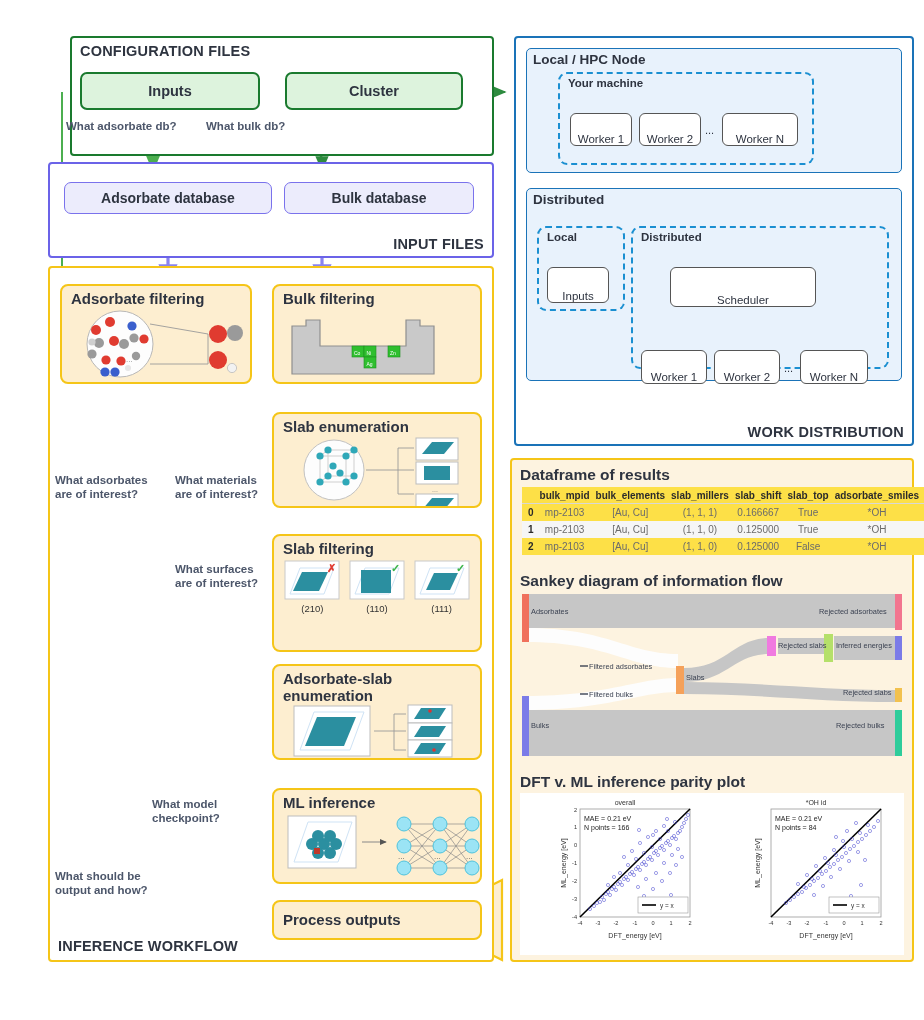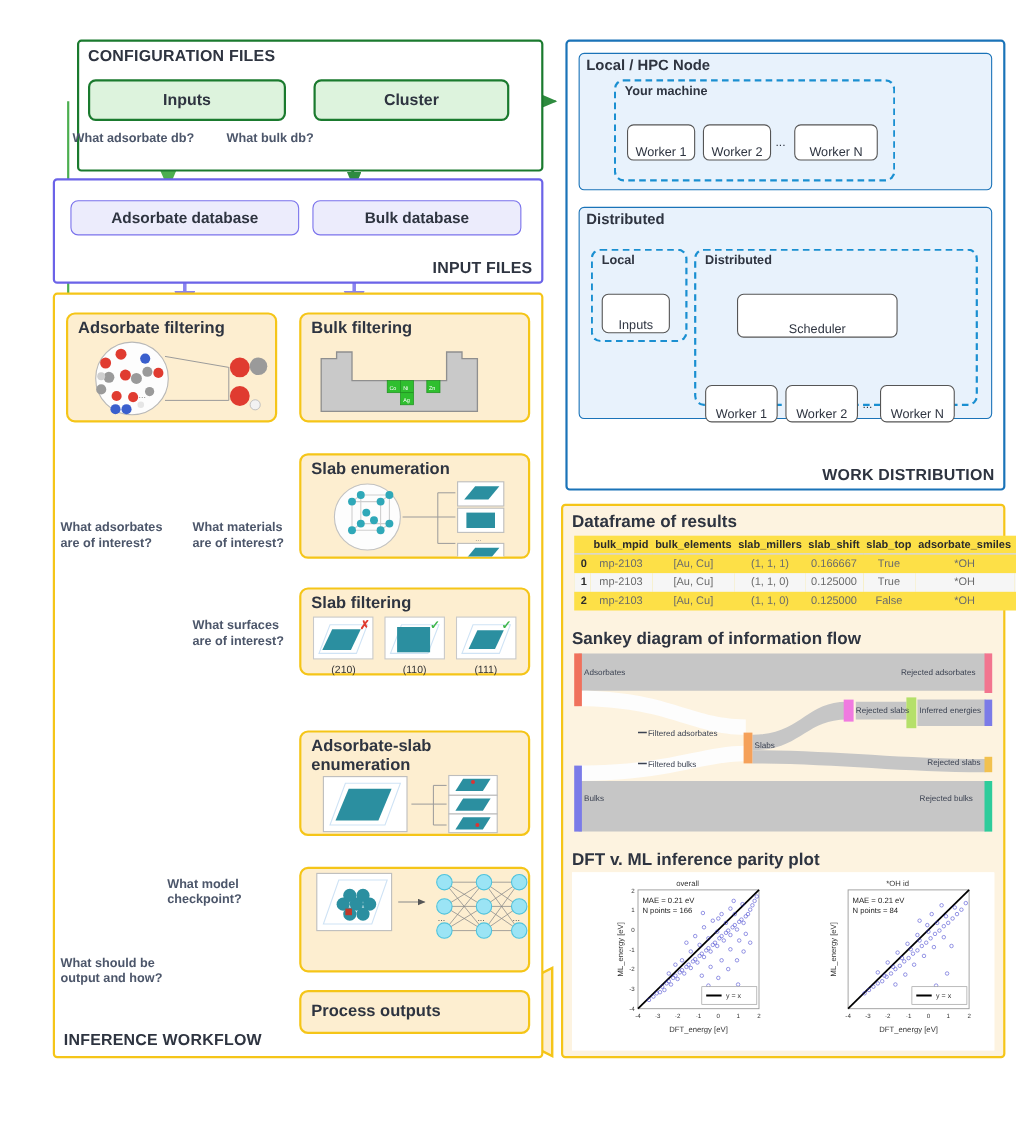--- a/index.html
+++ b/index.html
@@ -237,21 +237,21 @@
       <path d="M148,18 L158,6 L180,6 L170,18 Z" fill="#2b8fa0"></path>
       <rect x="142" y="26" width="42" height="22" fill="#fff" stroke="#bdbdbd" stroke-width="1"></rect>
       <rect x="150" y="30" width="26" height="14" fill="#2b8fa0"></rect>
       <text x="158" y="56" font-size="7" fill="#888">...</text>
       <rect x="142" y="58" width="42" height="22" fill="#fff" stroke="#bdbdbd" stroke-width="1"></rect>
       <path d="M148,74 L158,62 L180,62 L170,74 Z" fill="#2b8fa0"></path>
     </g>
   </svg>
 </div>
 
-<div class="yellow-box abs" style="left:272px;top:534px;width:210px;height:80px;">
+<div class="yellow-box abs" style="left:272px;top:534px;width:210px;height:118px;">
   <div class="bx-title">Slab filtering</div>
   <div style="display:flex;justify-content:space-around;padding:2px 6px 0 6px;">
     <div style="text-align:center;">
       <svg width="56" height="40">
         <rect x="1" y="1" width="54" height="38" fill="#fff" stroke="#c9c9c9"></rect>
         <path d="M6,34 L16,8 L50,8 L40,34 Z" fill="none" stroke="#cfe3f5"></path>
         <path d="M9,31 L18,12 L44,12 L35,31 Z" fill="#2b8fa0"></path>
         <text x="43" y="12" font-size="11" fill="#e03b30" font-weight="bold">✗</text>
       </svg>
       <div style="font-size:9.5px;color:#333;margin-top:-1px;">(210)</div>
@@ -290,20 +290,21 @@
     <rect x="134" y="19" width="44" height="17" fill="#fff" stroke="#bdbdbd"></rect>
     <path d="M140,33 L147,22 L172,22 L165,33 Z" fill="#2b8fa0"></path>
     <text x="152" y="41" font-size="6" fill="#999">...</text>
     <rect x="134" y="36" width="44" height="17" fill="#fff" stroke="#bdbdbd"></rect>
     <path d="M140,50 L147,39 L172,39 L165,50 Z" fill="#2b8fa0"></path>
       <circle cx="160" cy="46" r="1.8" fill="#d33"></circle>
   </svg>
 </div>
 
 <div class="yellow-box abs" style="left:272px;top:788px;width:210px;height:96px;">
+  <div class="bx-title">ML inference</div>
   <svg width="208" height="68" style="display:block;">
     <rect x="14" y="4" width="68" height="52" fill="#fff" stroke="#bdbdbd"></rect>
     <path d="M20,50 L34,10 L78,10 L64,50 Z" fill="none" stroke="#cfe3f5"></path>
     <circle cx="38" cy="32" r="6" fill="#2b8fa0"></circle>
       <circle cx="50" cy="32" r="6" fill="#2b8fa0"></circle>
     <circle cx="62" cy="32" r="6" fill="#2b8fa0"></circle>
       <circle cx="44" cy="24" r="6" fill="#2b8fa0"></circle>
     <circle cx="56" cy="24" r="6" fill="#2b8fa0"></circle>
       <circle cx="44" cy="41" r="6" fill="#2b8fa0"></circle>
     <circle cx="56" cy="41" r="6" fill="#2b8fa0"></circle>

